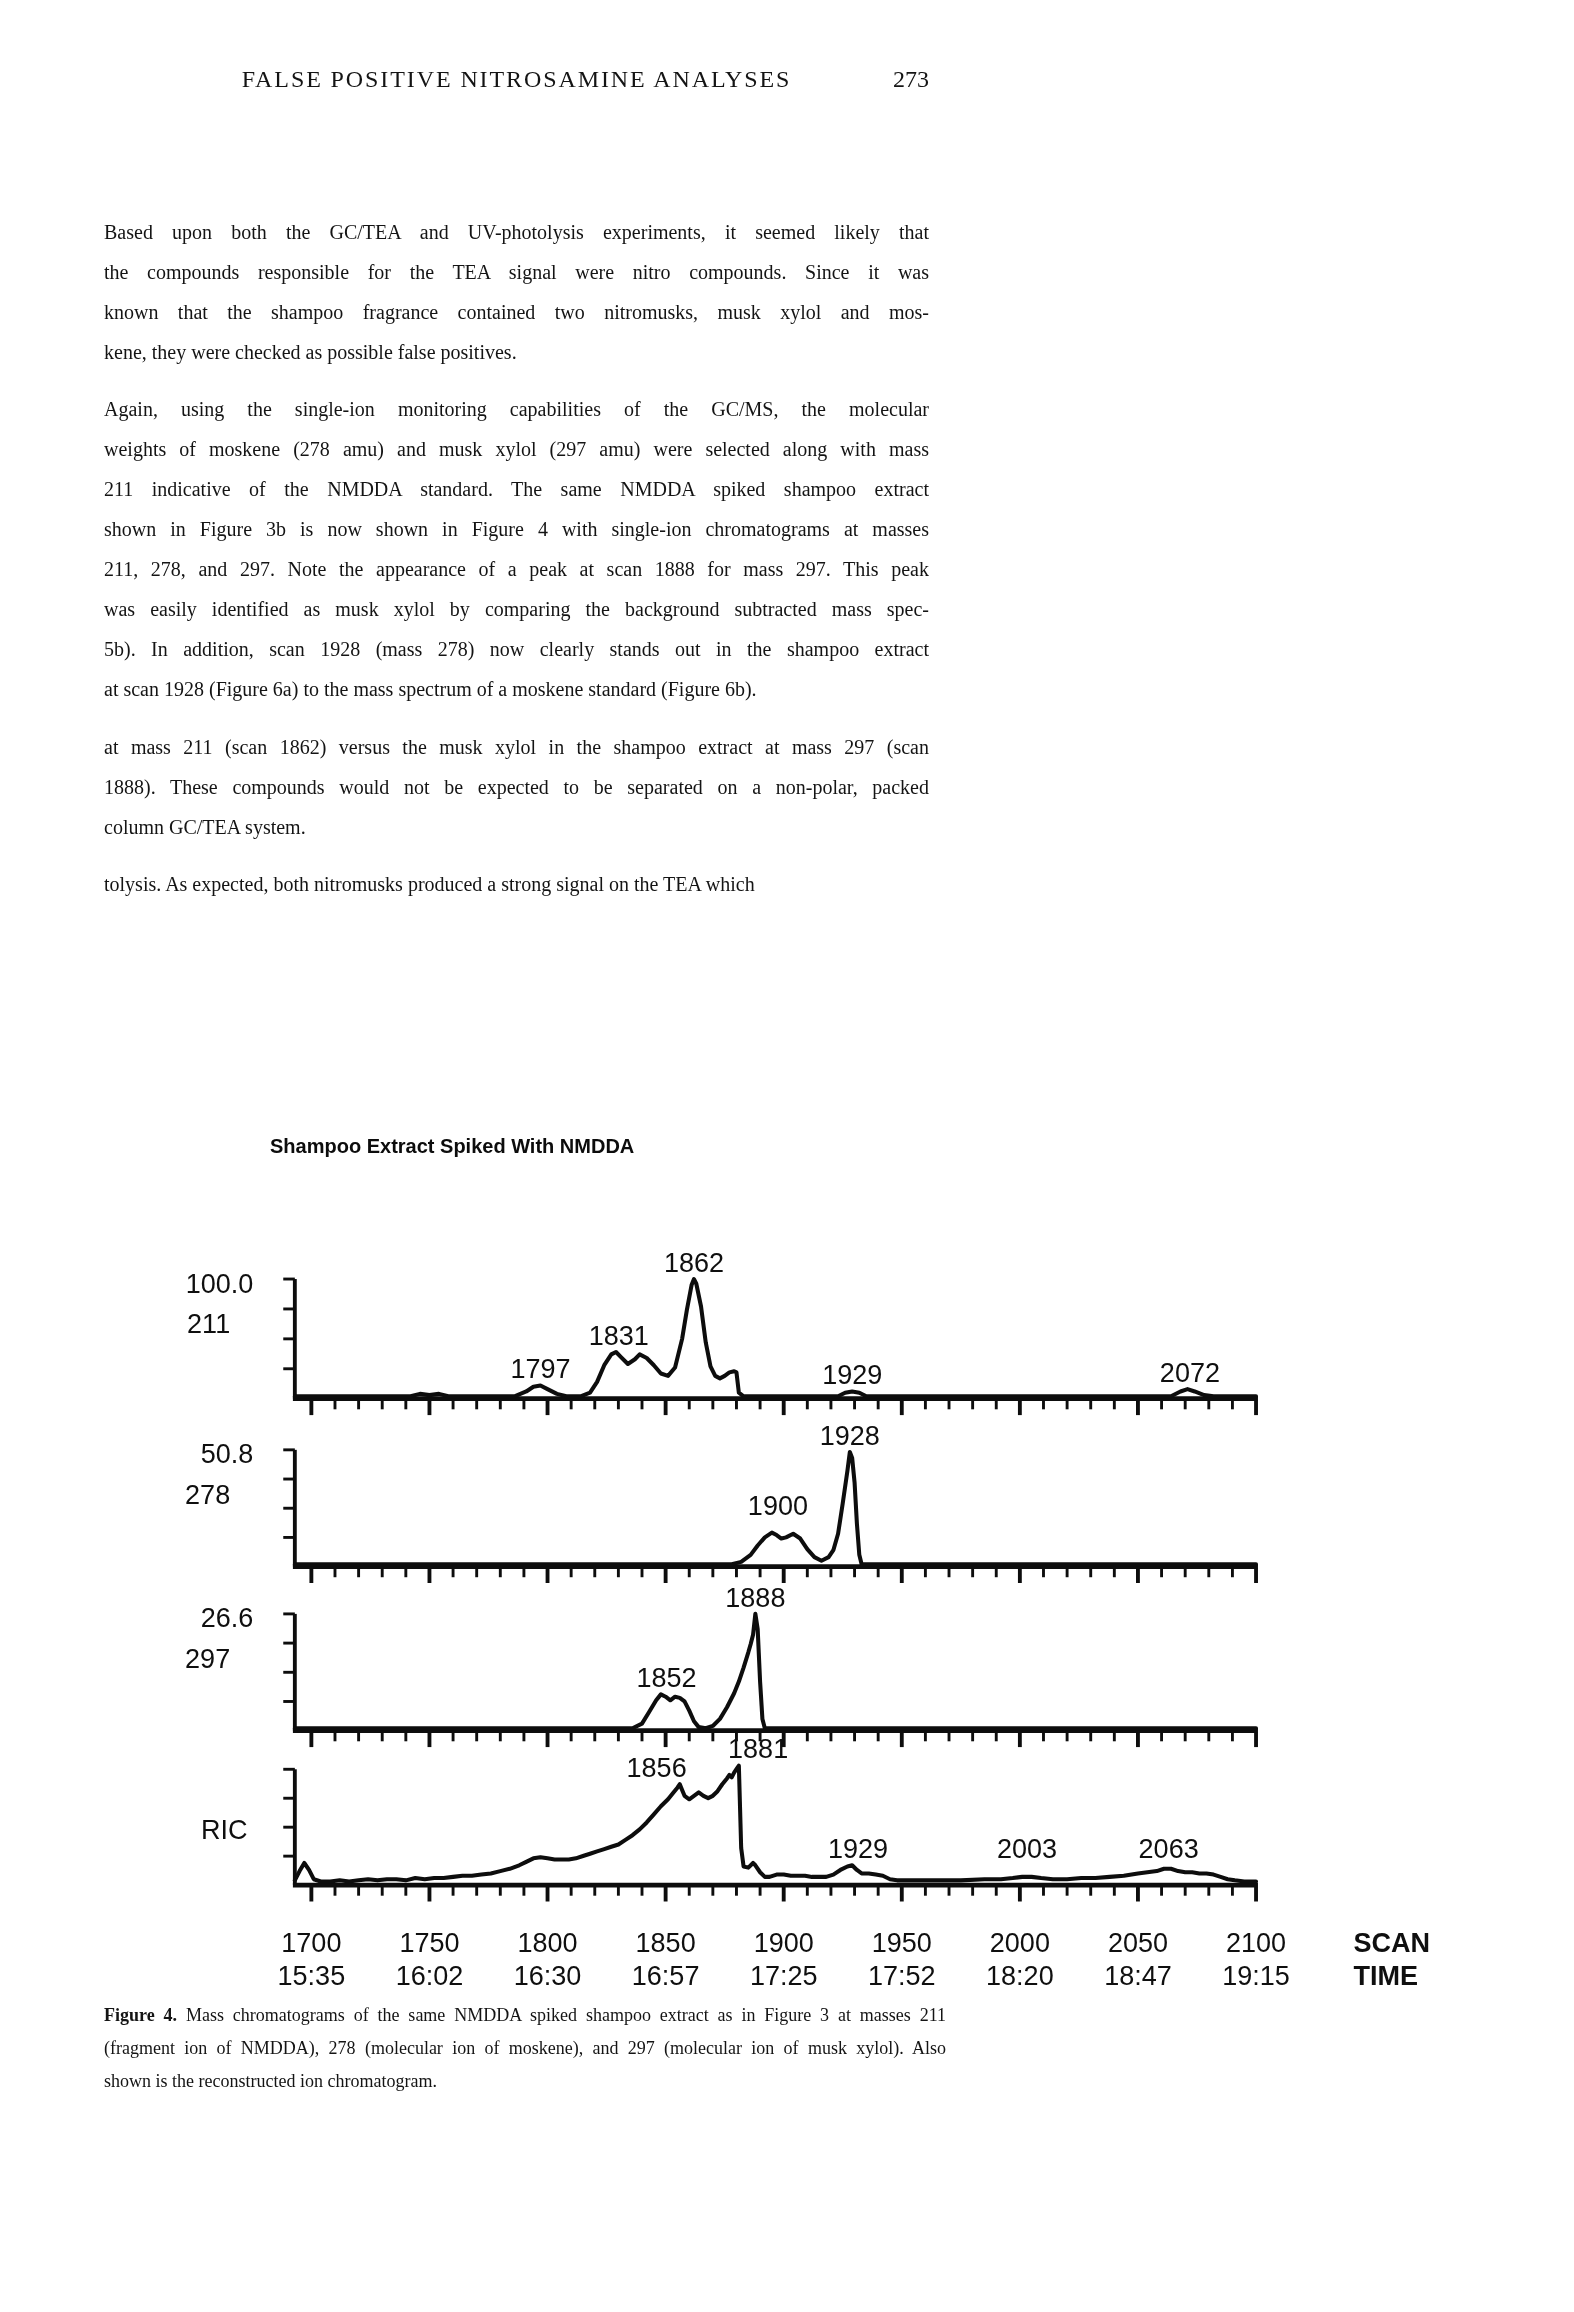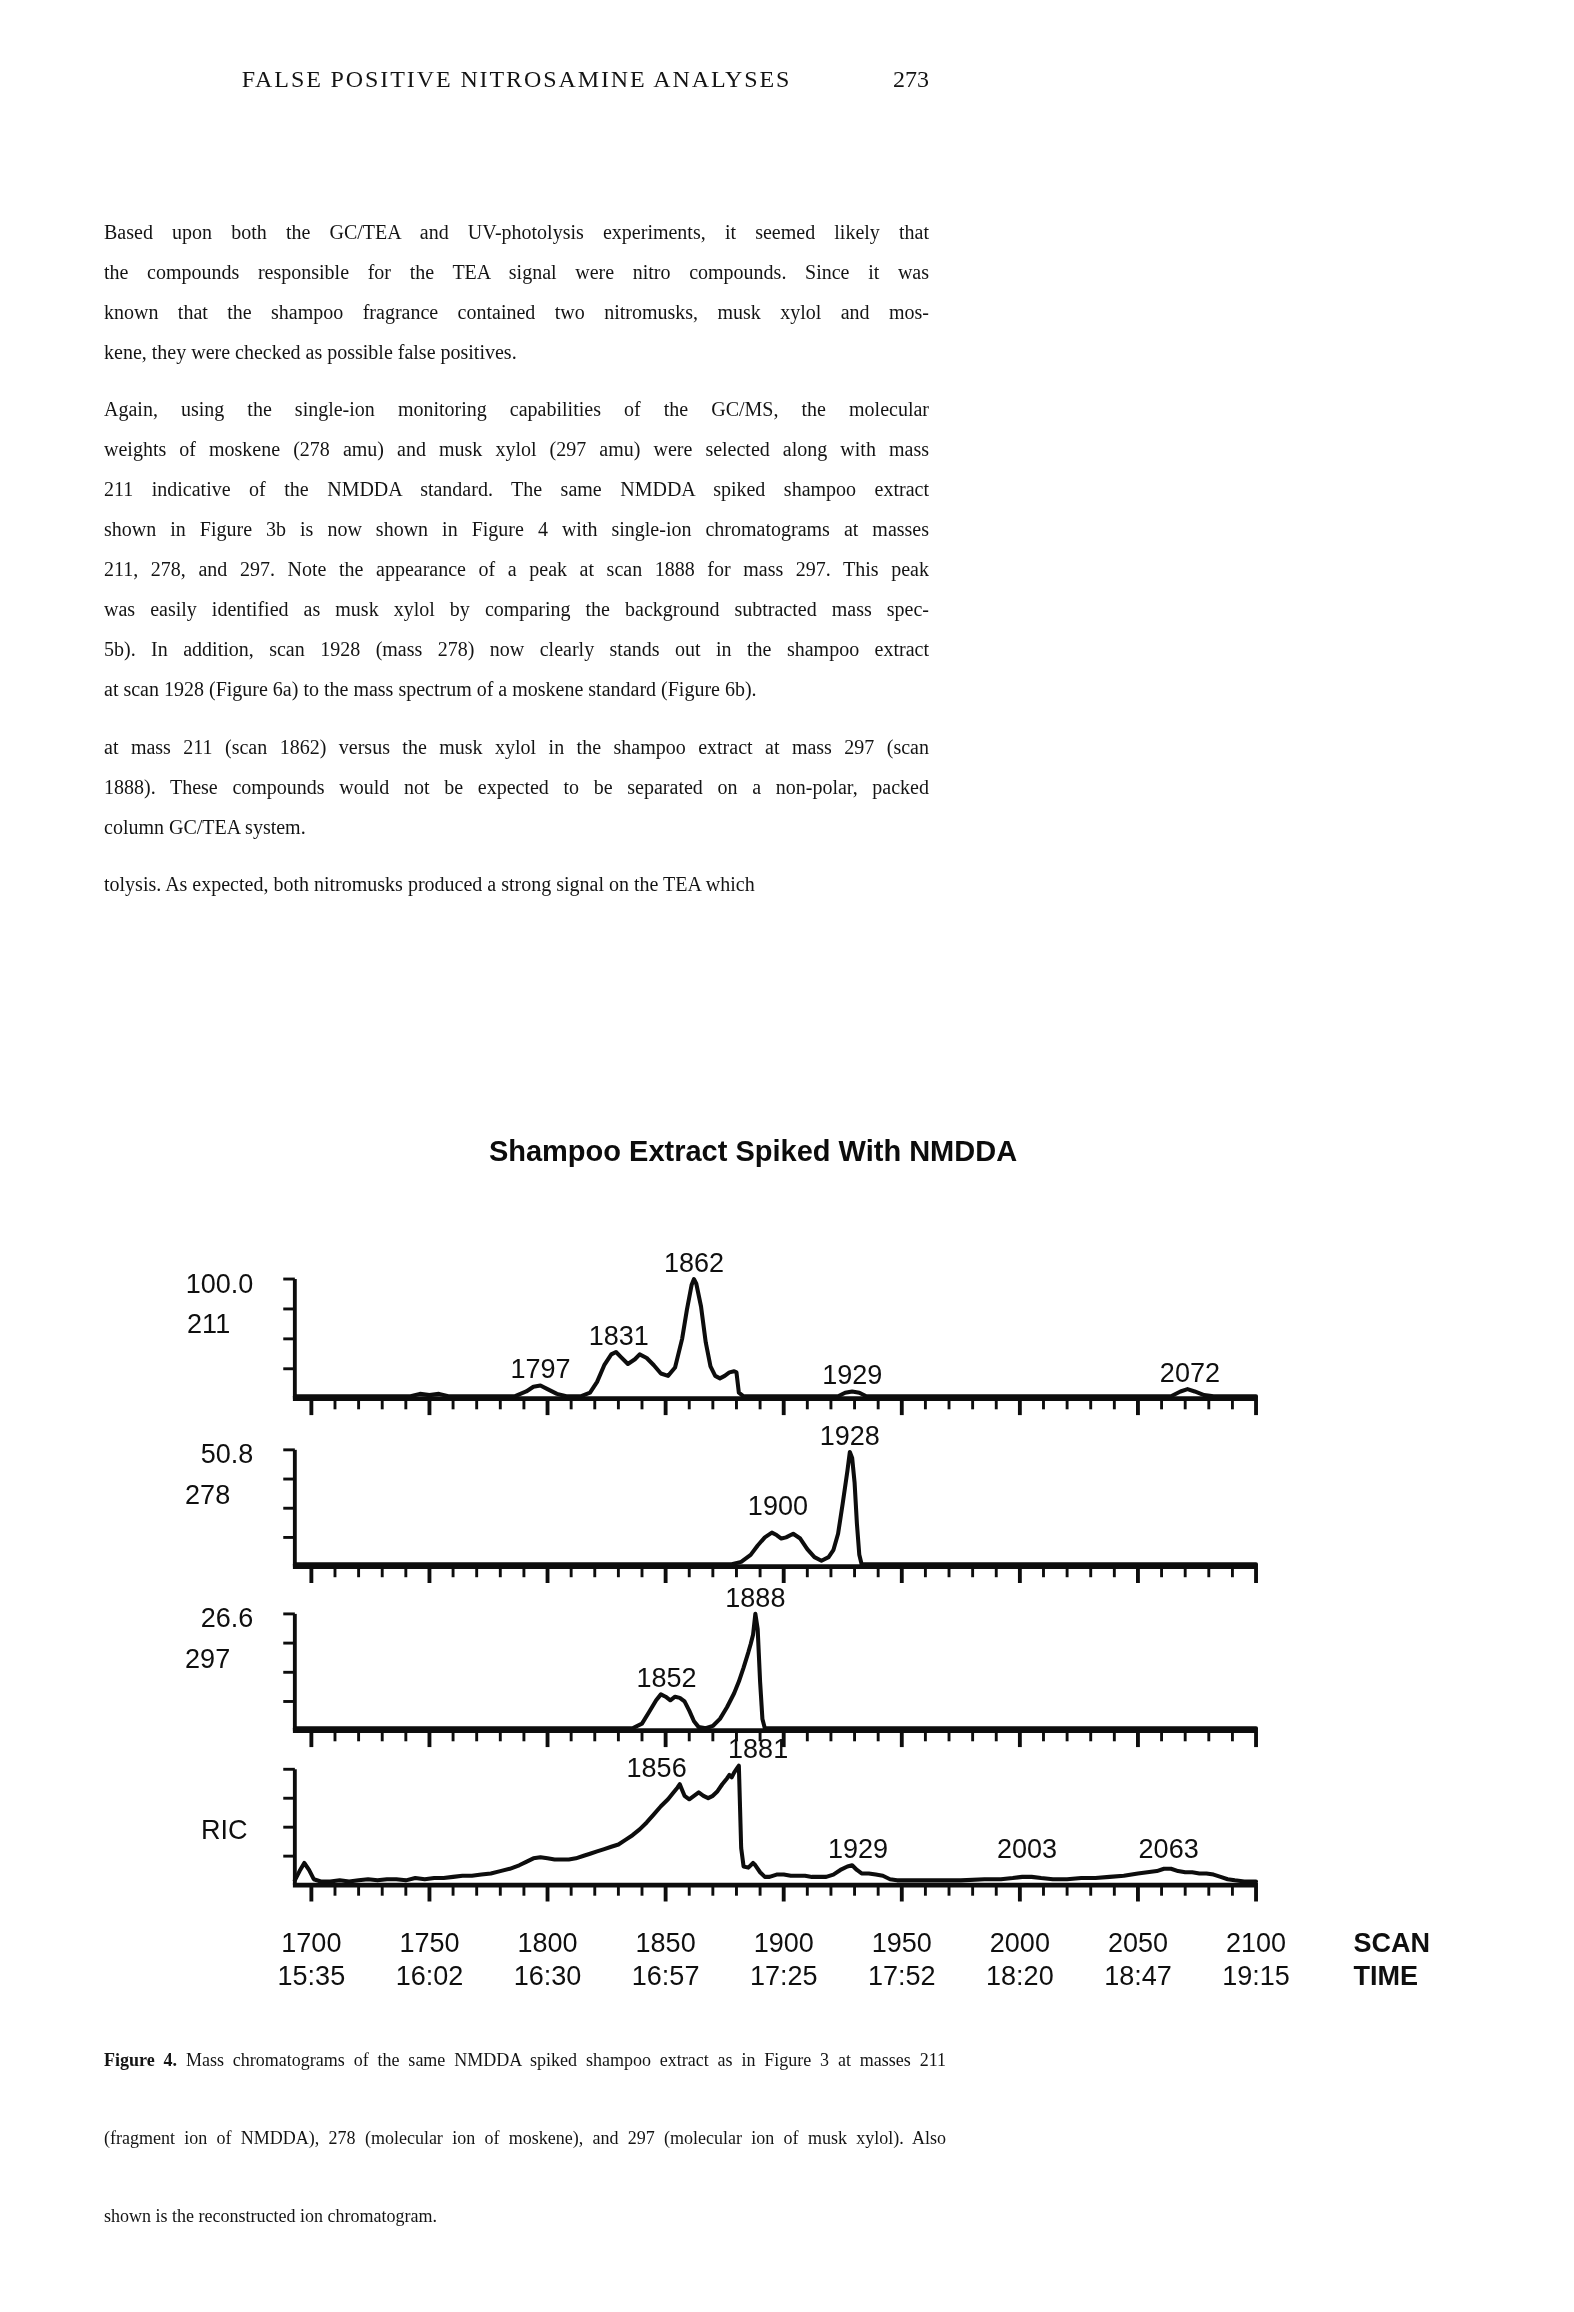--- a/index.html
+++ b/index.html
@@ -13,28 +13,28 @@
   #runhead .pnum{position:absolute;right:0;top:0;}
 
   
   #body-text{left:104px;top:212px;width:825px;font-size:20px;line-height:40px;}
   .para{margin:0;}
   .para + .para{margin-top:17.4px;}
   .bline{text-align:justify;text-align-last:justify;height:40px;overflow:hidden;}
   .bline.last{text-align-last:left;}
 
   
-  #fig-title{left:270px;top:1135px;width:966px;text-align:center;
-             font-family:"Liberation Sans", sans-serif;font-weight:700;font-size:29px;color:#0c0c0c;}
+  #fig-title{left:270px;top:1135px;width:966px;text-align:left;
+             font-family:"Liberation Sans", sans-serif;font-weight:700;font-size:20px;color:#0c0c0c;}
   #chart-wrap{left:0;top:1197px;width:1575px;height:801px;}
   svg text{font-family:"Liberation Sans", sans-serif;fill:#0f0f0f;}
 
   
   #caption{left:104px;top:1999px;width:842px;font-size:18px;line-height:33px;}
-  .cap-line{text-align:justify;text-align-last:justify;height:33px;overflow:hidden;margin-top:45px;}
+  .cap-line{text-align:justify;text-align-last:justify;height:33px;overflow:hidden;}
   .cap-line.last{text-align-last:left;}
   .cap-label{font-weight:600;}
 </style>
 </head>
 <body>
 
 <div class="abs" id="runhead">
   <span class="rtitle">FALSE POSITIVE NITROSAMINE ANALYSES</span>
   <span class="pnum">273</span>
 </div>

